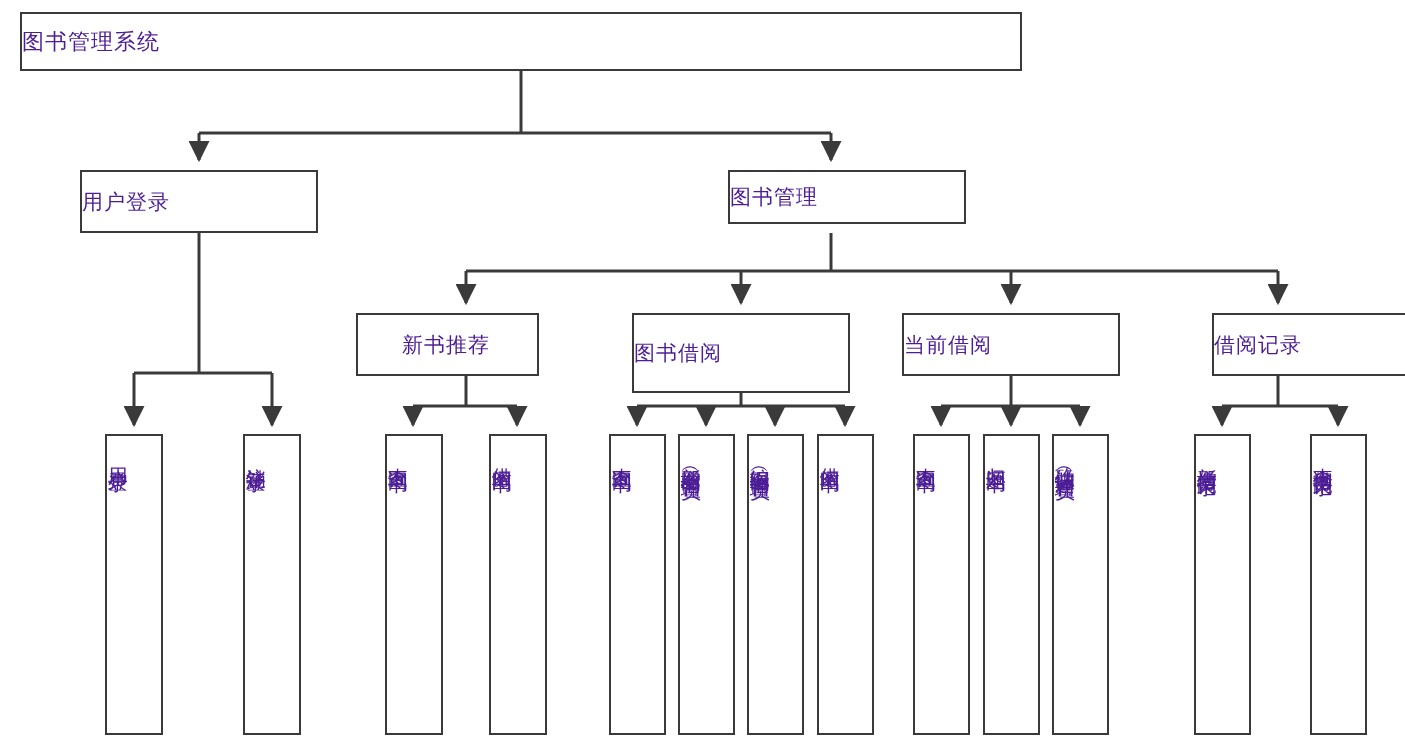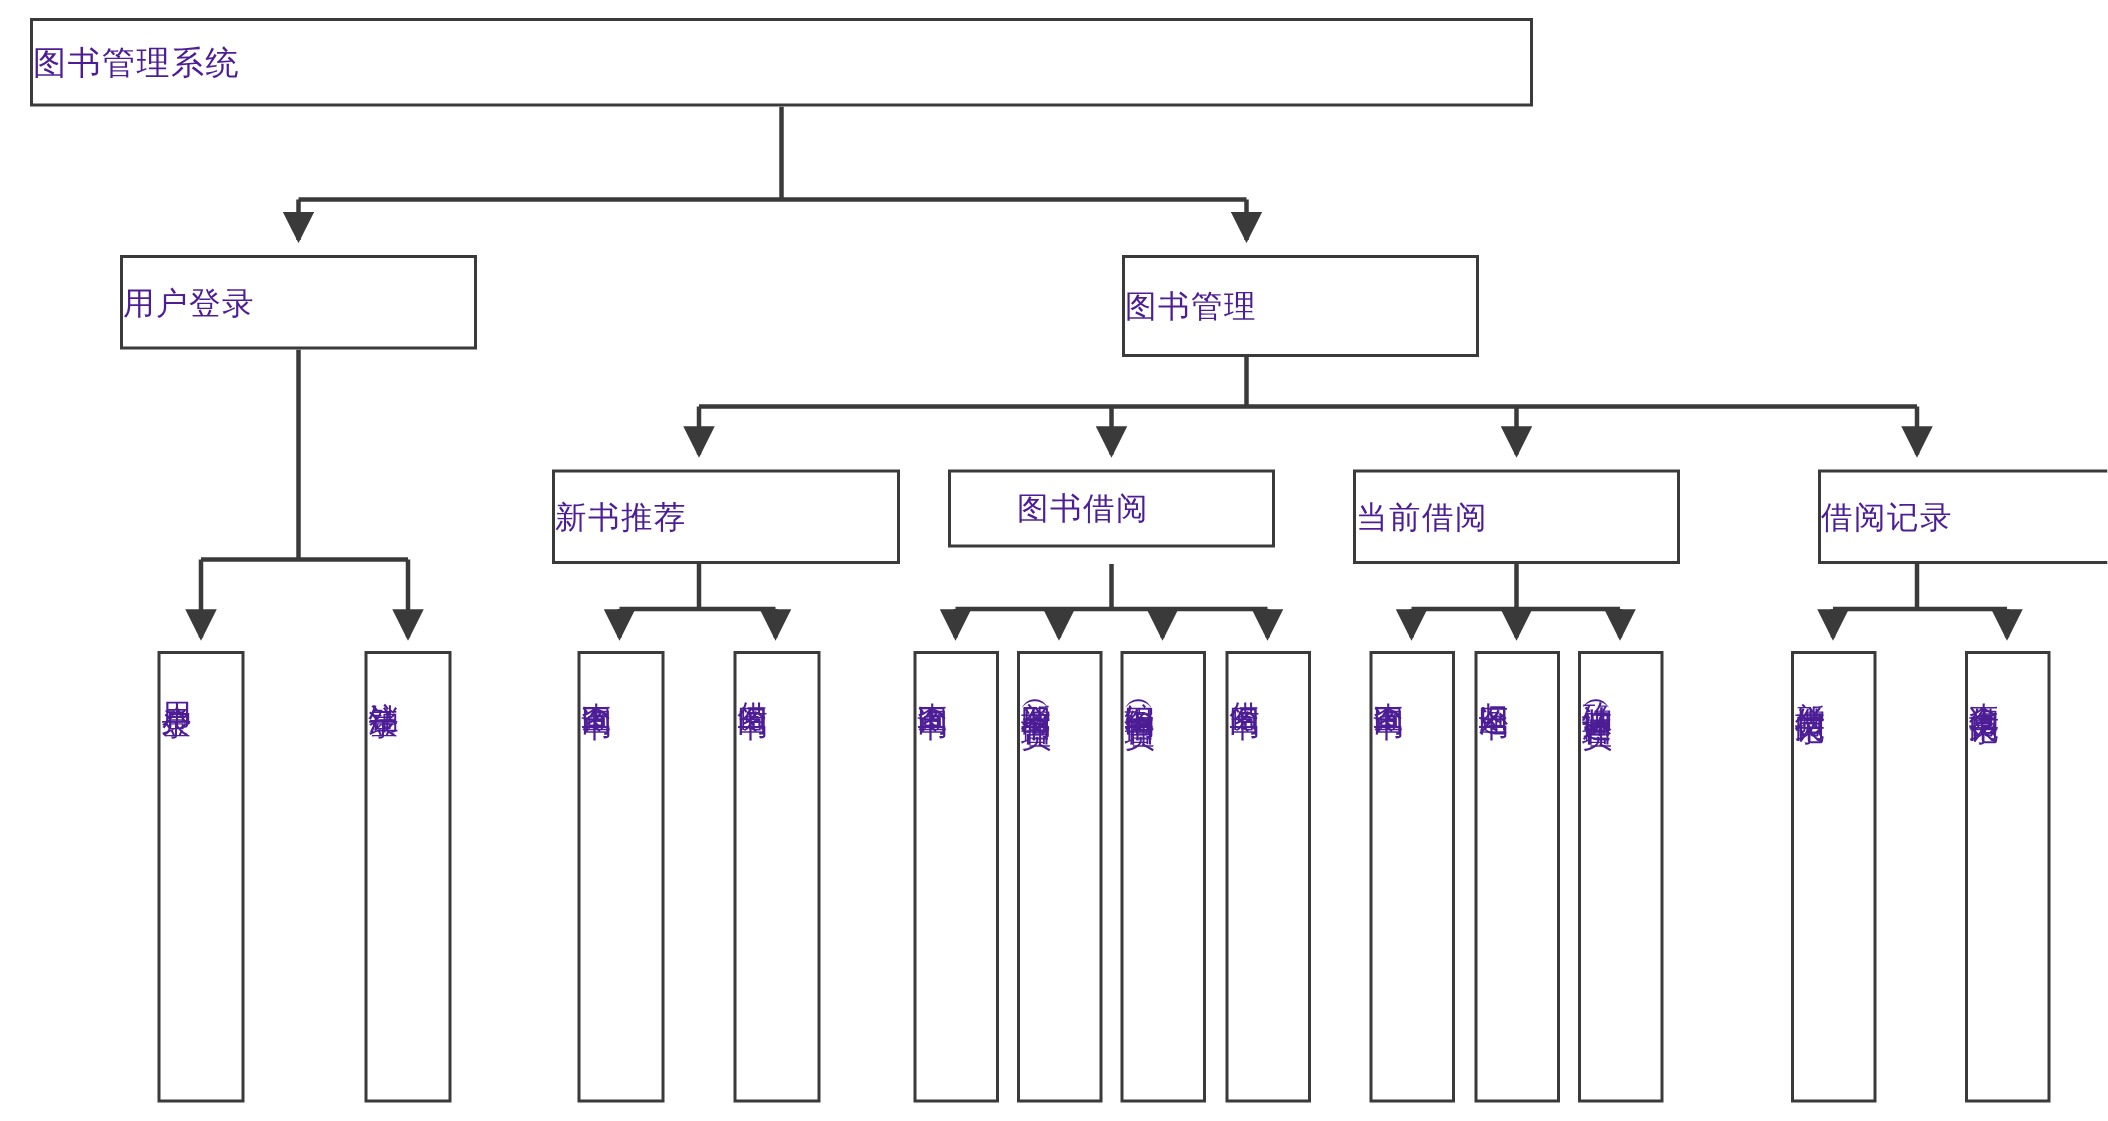--- a/index.html
+++ b/index.html
@@ -121,28 +121,28 @@
     </g>
   </svg>
 
   <div class="node horizontal root-node" style="left:20px; top:12px; width:1002px; height:59px;">
     <span>图书管理系统</span>
   </div>
 
   <div class="node horizontal" style="left:80px; top:170px; width:238px; height:63px;">
     <span>用户登录</span>
   </div>
-  <div class="node horizontal" style="left:748px; top:170px; width:238px; height:68px;">
+  <div class="node horizontal" style="left:728px; top:170px; width:238px; height:54px;">
     <span>图书管理</span>
   </div>
 
-  <div class="node horizontal" style="left:368px; top:313px; width:232px; height:63px;">
+  <div class="node horizontal" style="left:356px; top:313px; width:183px; height:63px;padding-left:44px;">
     <span>新书推荐</span>
   </div>
-  <div class="node horizontal" style="left:632px; top:313px; width:218px; height:52px;padding-left:44px;">
+  <div class="node horizontal" style="left:632px; top:313px; width:218px; height:80px;">
     <span>图书借阅</span>
   </div>
   <div class="node horizontal" style="left:902px; top:313px; width:218px; height:63px;">
     <span>当前借阅</span>
   </div>
   <div class="node horizontal" style="left:1212px; top:313px; width:213px; height:63px;">
     <span>借阅记录</span>
   </div>
 
   <div class="node vertical" style="left:105px; top:434px; width:58px; height:301px;">

